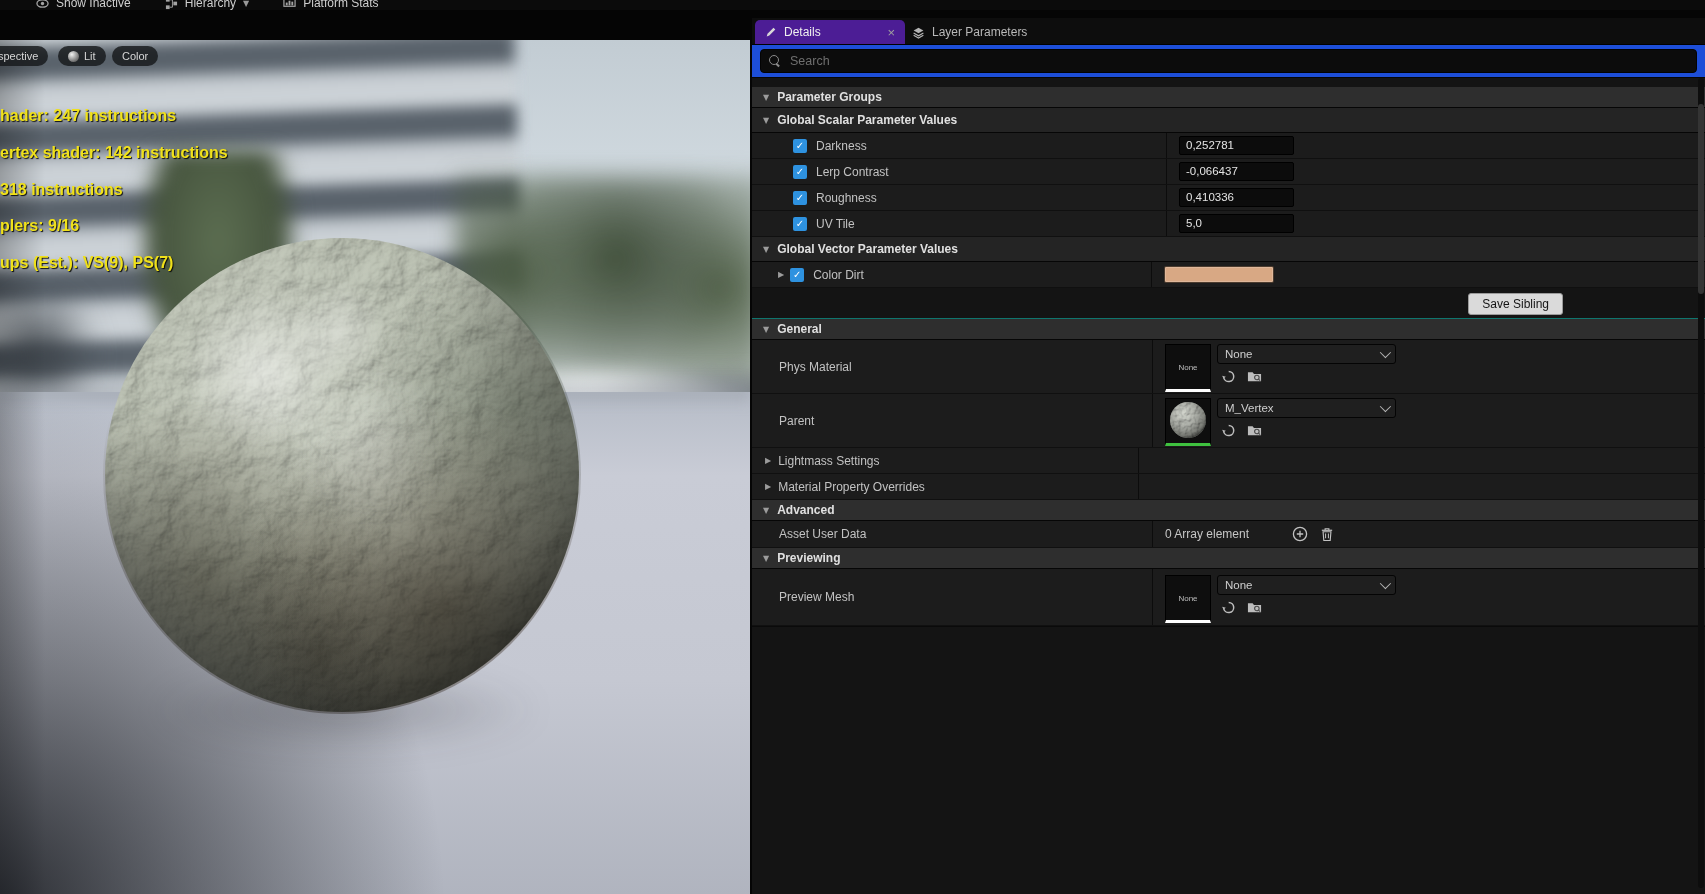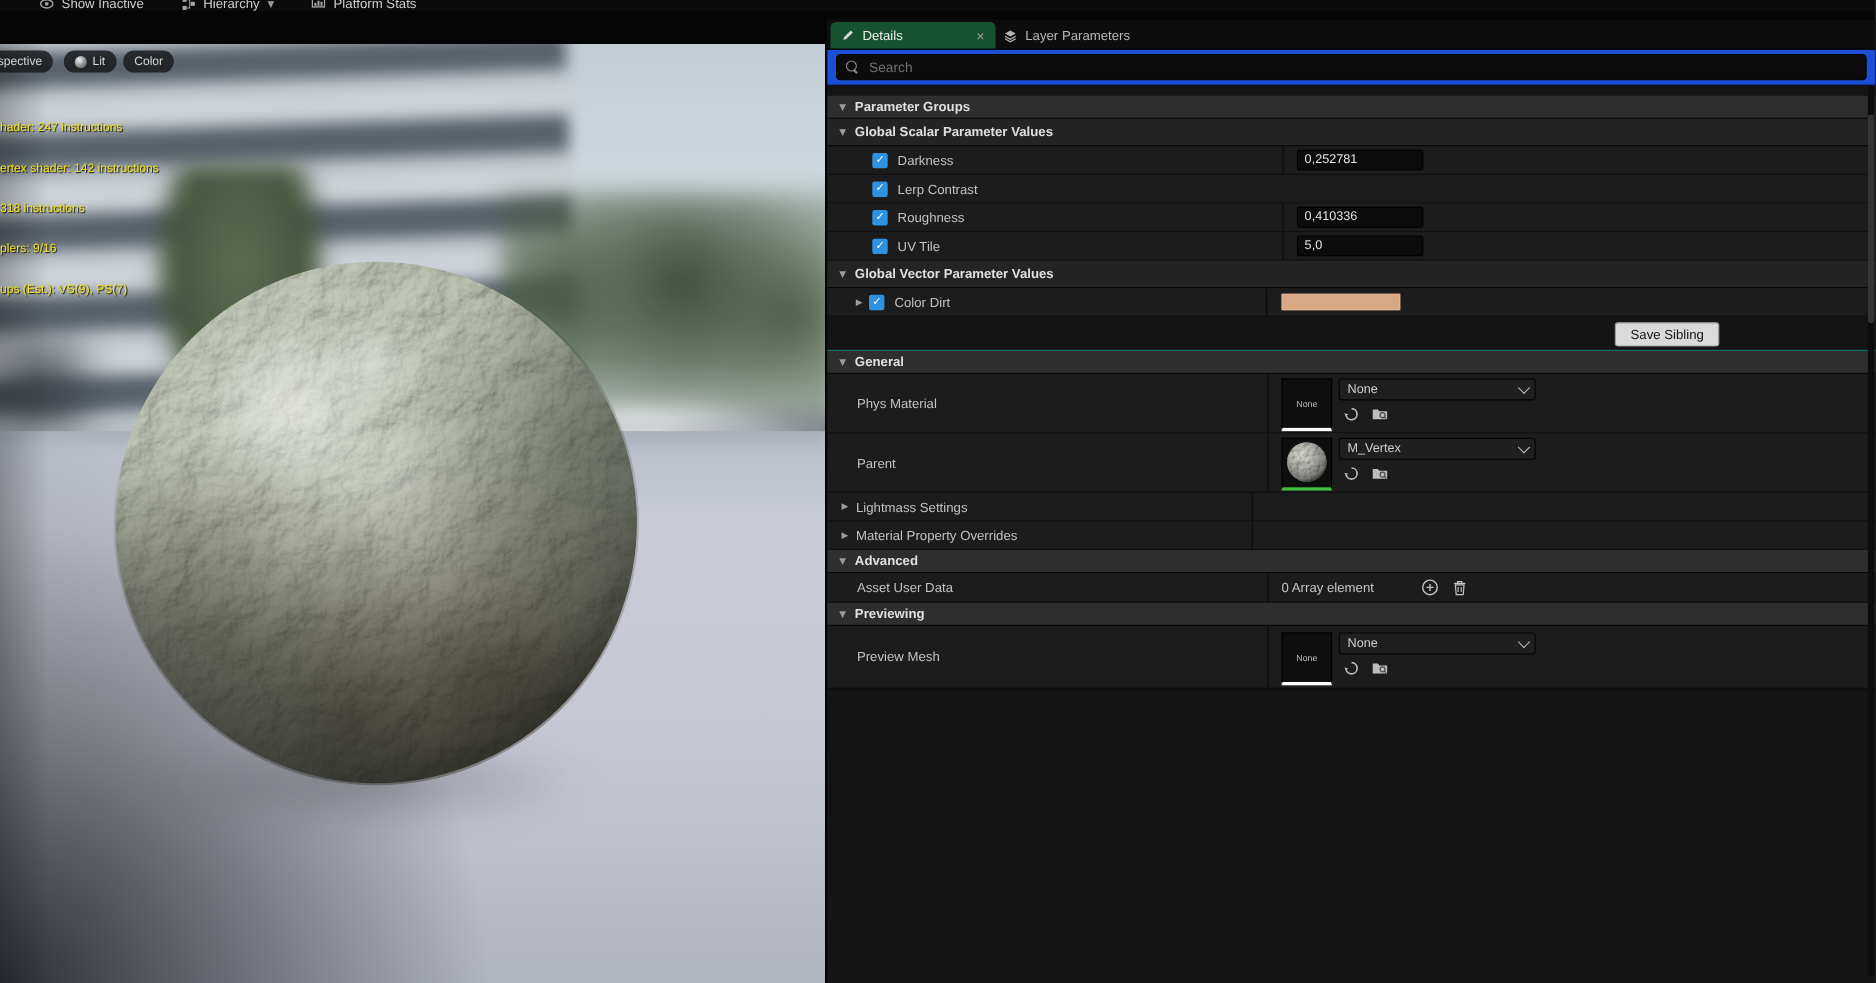--- a/index.html
+++ b/index.html
@@ -54,28 +54,28 @@
       radial-gradient(circle at 45% 88%,rgba(50,40,28,.4) 0%,transparent 30%);}
   .sphere-scr{mix-blend-mode:screen;background:
       radial-gradient(circle at 33% 28%,rgba(255,255,255,.4) 0%,transparent 17%),
       radial-gradient(circle at 49% 20%,rgba(255,255,255,.28) 0%,transparent 11%),
       radial-gradient(circle at 56% 44%,rgba(255,255,255,.16) 0%,transparent 22%);}
   
   .vp-buttons{position:absolute;top:6px;left:0;height:20px;z-index:12;}
   .vp-btn{position:absolute;height:20px;line-height:20px;padding:0 10px;border-radius:10px;
     background:rgba(22,24,27,.82);color:#d6d6d6;font-size:11px;display:flex;align-items:center;gap:5px;}
   .lit-ic{width:11px;height:11px;border-radius:50%;background:radial-gradient(circle at 35% 32%,#f2f2f2,#8b8b8b 55%,#3c3c3c);}
-  .vp-stats{position:absolute;left:0;top:46px;z-index:12;font-size:11px;font-weight:normal;color:#f0e11a;
+  .vp-stats{position:absolute;left:0;top:46px;z-index:12;font-size:16px;font-weight:bold;color:#f0e11a;
     text-shadow:1px 1px 1px rgba(0,0,0,.9);line-height:12.2px;white-space:pre;}
   
   .details{position:absolute;left:752px;top:8px;width:953px;height:876px;background:#141414;overflow:hidden;}
   .tabbar{position:relative;height:26px;background:#0d0d0d;border-bottom:1px solid #000;}
   .tab{position:absolute;top:2px;height:24px;display:flex;align-items:center;gap:7px;padding:0 10px;
     font-size:12px;border-radius:5px 5px 0 0;}
-  .tab-active{left:3px;width:130px;background:#14532d;color:#efefef;text-align:right;}
+  .tab-active{left:3px;width:130px;background:#4c1d95;color:#efefef;text-align:right;}
   .tab-inactive{left:150px;background:transparent;color:#b9b9b9;}
   .tab-close{margin-left:auto;color:#9f9f9f;font-size:13px;line-height:13px;cursor:default;}
   .searchrow{height:32px;display:flex;align-items:center;padding:0 8px;background:#1d4ed8;border-bottom:1px solid #060606;}
   .searchbox{flex:1;height:22px;background:#0c0c0c;border:1px solid #030303;border-radius:4px;
     display:flex;align-items:center;gap:7px;padding:0 8px;}
   .searchbox input{flex:1;background:transparent;border:none;outline:none;color:#dcdcdc;font-size:12.5px;font-family:"Liberation Sans",sans-serif;}
   .searchbox input::placeholder{color:#6f6f6f;}
   .mag{position:relative;width:12px;height:12px;flex:none;}
   .mag::before{content:"";position:absolute;left:0;top:0;width:8px;height:8px;border:1.6px solid #8a8a8a;border-radius:50%;}
   .mag::after{content:"";position:absolute;left:8px;top:8px;width:4px;height:1.8px;background:#8a8a8a;transform:rotate(45deg);transform-origin:0 0;}
@@ -268,20 +268,23 @@
           </div>
       </div>
 
       <div class="prow">
         <div class="pname ind1">
           <span class="cb">
               <span>✓</span>
             </span>
           <span>Lerp Contrast</span>
         </div>
+        <div class="pval">
+            <div class="vinput">-0,066437</div>
+          </div>
       </div>
 
       <div class="prow">
         <div class="pname ind1">
           <span class="cb">
               <span>✓</span>
             </span>
           <span>Roughness</span>
         </div>
         <div class="pval">

